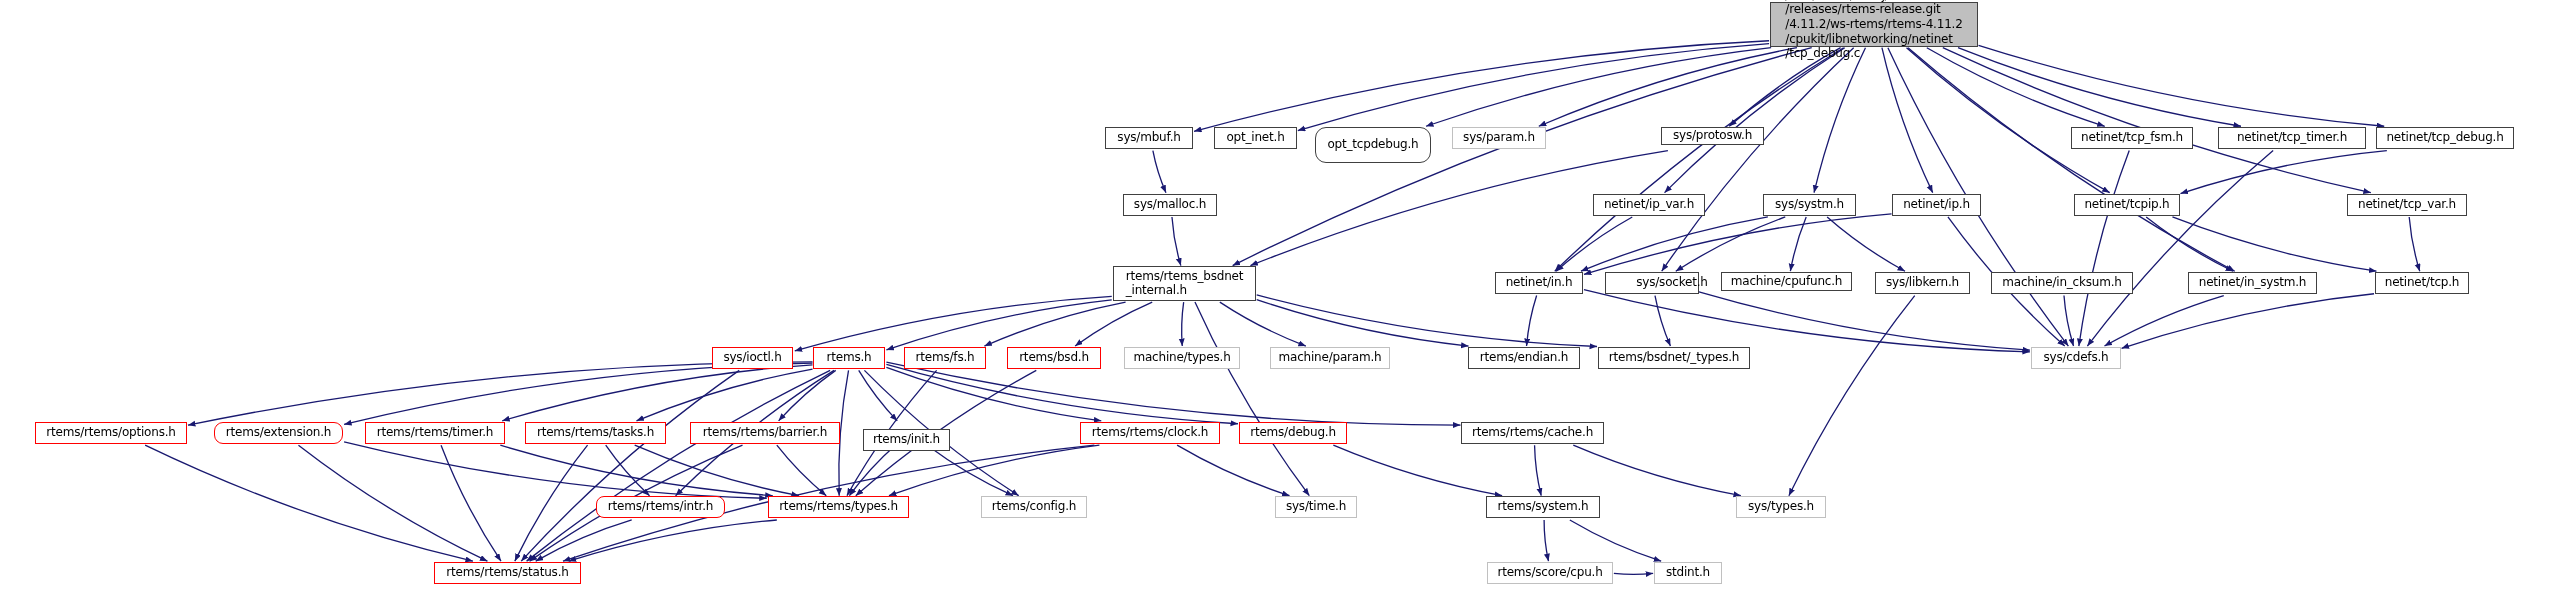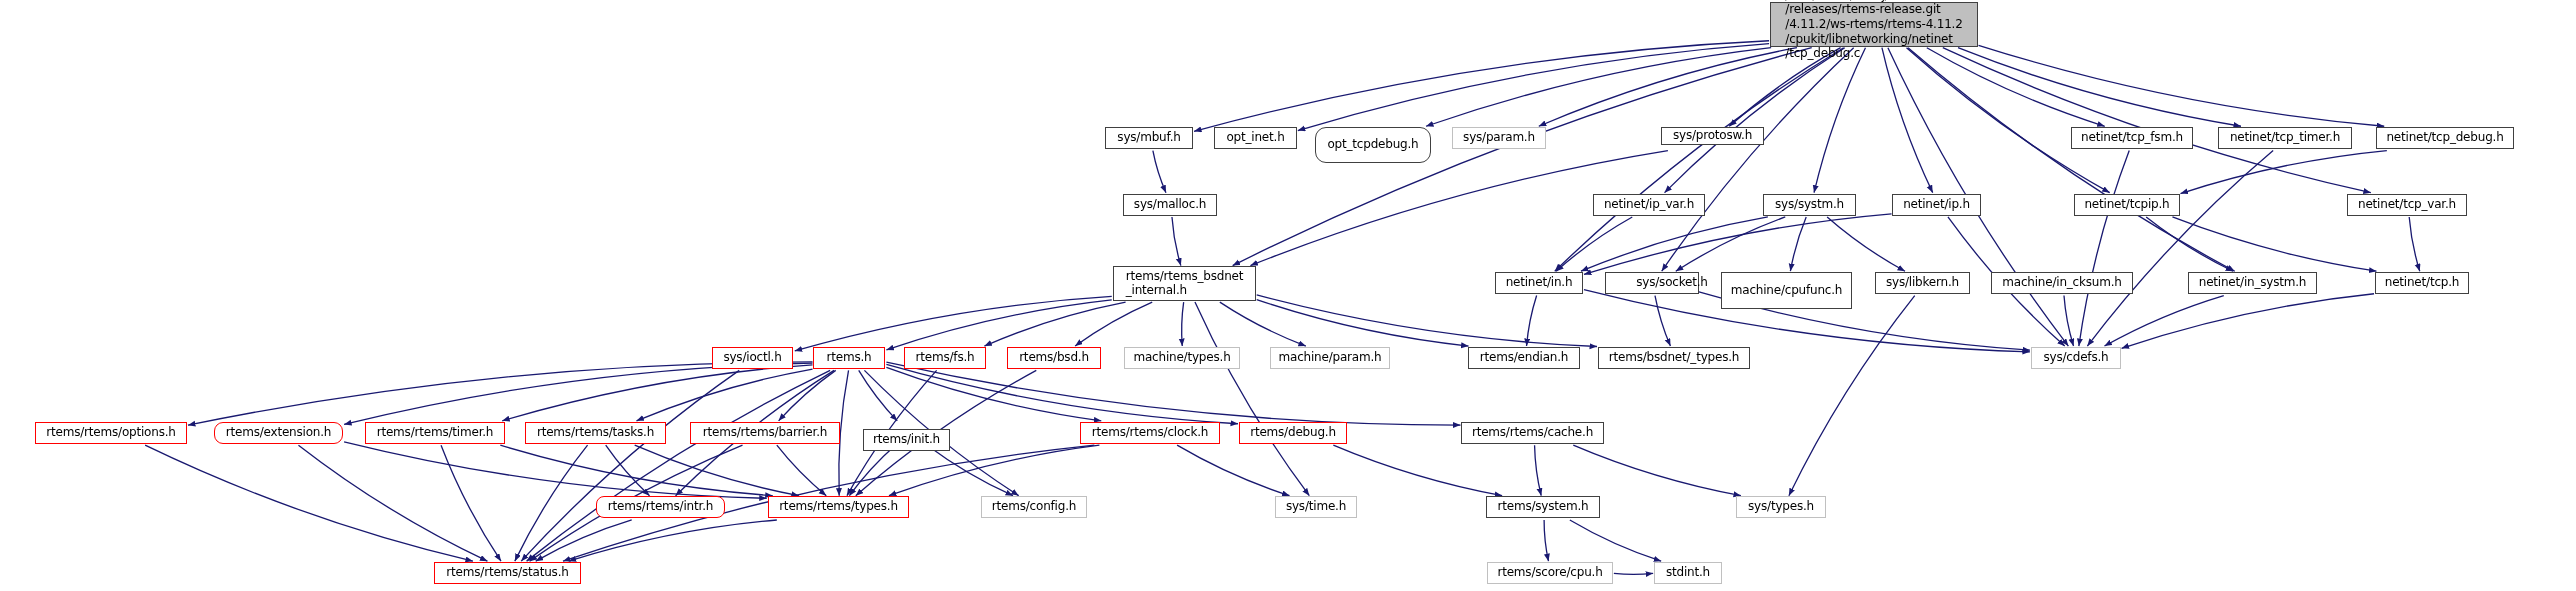--- a/index.html
+++ b/index.html
@@ -146,33 +146,33 @@
 /releases/rtems-release.git
 /4.11.2/ws-rtems/rtems-4.11.2
 /cpukit/libnetworking/netinet
 /tcp_debug.c</div>
     <div class="node black" style="left: 1105px; top: 127px; width: 88px; height: 22.4px;">sys/mbuf.h</div>
     <div class="node black" style="left: 1214px; top: 127px; width: 83px; height: 22.4px;">opt_inet.h</div>
     <div class="node black" style="left: 1315px; top: 127px; width: 116px; height: 36px; border-radius: 11px;">opt_tcpdebug.h</div>
     <div class="node grey" style="left: 1452px; top: 127px; width: 94px; height: 22.4px;">sys/param.h</div>
     <div class="node black" style="left: 1661px; top: 127px; width: 103px; height: 18px;">sys/protosw.h</div>
     <div class="node black" style="left: 2071px; top: 127px; width: 122px; height: 22.4px;">netinet/tcp_fsm.h</div>
-    <div class="node black" style="left: 2218px; top: 127px; width: 134px; height: 22.4px;">netinet/tcp_timer.h</div>
+    <div class="node black" style="left: 2218px; top: 127px; width: 148px; height: 22.4px;">netinet/tcp_timer.h</div>
     <div class="node black" style="left: 2376px; top: 127px; width: 138px; height: 22.4px;">netinet/tcp_debug.h</div>
     <div class="node black" style="left: 1123px; top: 194px; width: 94px; height: 22.4px;">sys/malloc.h</div>
     <div class="node black" style="left: 1593px; top: 194px; width: 112px; height: 22.4px;">netinet/ip_var.h</div>
     <div class="node black" style="left: 1763px; top: 194px; width: 93px; height: 22.4px;">sys/systm.h</div>
     <div class="node black" style="left: 1892px; top: 194px; width: 89px; height: 22.4px;">netinet/ip.h</div>
     <div class="node black" style="left: 2074px; top: 194px; width: 106px; height: 22.4px;">netinet/tcpip.h</div>
     <div class="node black" style="left: 2347px; top: 194px; width: 120px; height: 22.4px;">netinet/tcp_var.h</div>
     <div class="node black" style="left: 1113px; top: 266px; width: 143px; height: 35px;">rtems/rtems_bsdnet
 _internal.h</div>
     <div class="node black" style="left: 1495px; top: 272px; width: 88px; height: 22.4px;">netinet/in.h</div>
     <div class="node black" style="left: 1605px; top: 272px; width: 94px; height: 22.4px; padding-left: 40px;">sys/socket.h</div>
-    <div class="node black" style="left: 1721px; top: 272px; width: 131px; height: 37px;">machine/cpufunc.h</div>
+    <div class="node black" style="left: 1721px; top: 272px; width: 131px; height: 19px;">machine/cpufunc.h</div>
     <div class="node black" style="left: 1875px; top: 272px; width: 95px; height: 22.4px;">sys/libkern.h</div>
     <div class="node black" style="left: 1991px; top: 272px; width: 142px; height: 22.4px;">machine/in_cksum.h</div>
     <div class="node black" style="left: 2188px; top: 272px; width: 129px; height: 22.4px;">netinet/in_systm.h</div>
     <div class="node black" style="left: 2375px; top: 272px; width: 94px; height: 22.4px;">netinet/tcp.h</div>
     <div class="node red" style="left: 712px; top: 347px; width: 81px; height: 22.4px;">sys/ioctl.h</div>
     <div class="node red" style="left: 813px; top: 347px; width: 72px; height: 22.4px;">rtems.h</div>
     <div class="node red" style="left: 904px; top: 347px; width: 82px; height: 22.4px;">rtems/fs.h</div>
     <div class="node red" style="left: 1007px; top: 347px; width: 94px; height: 22.4px;">rtems/bsd.h</div>
     <div class="node grey" style="left: 1124px; top: 347px; width: 116px; height: 22.4px;">machine/types.h</div>
     <div class="node grey" style="left: 1270px; top: 347px; width: 120px; height: 22.4px;">machine/param.h</div>

